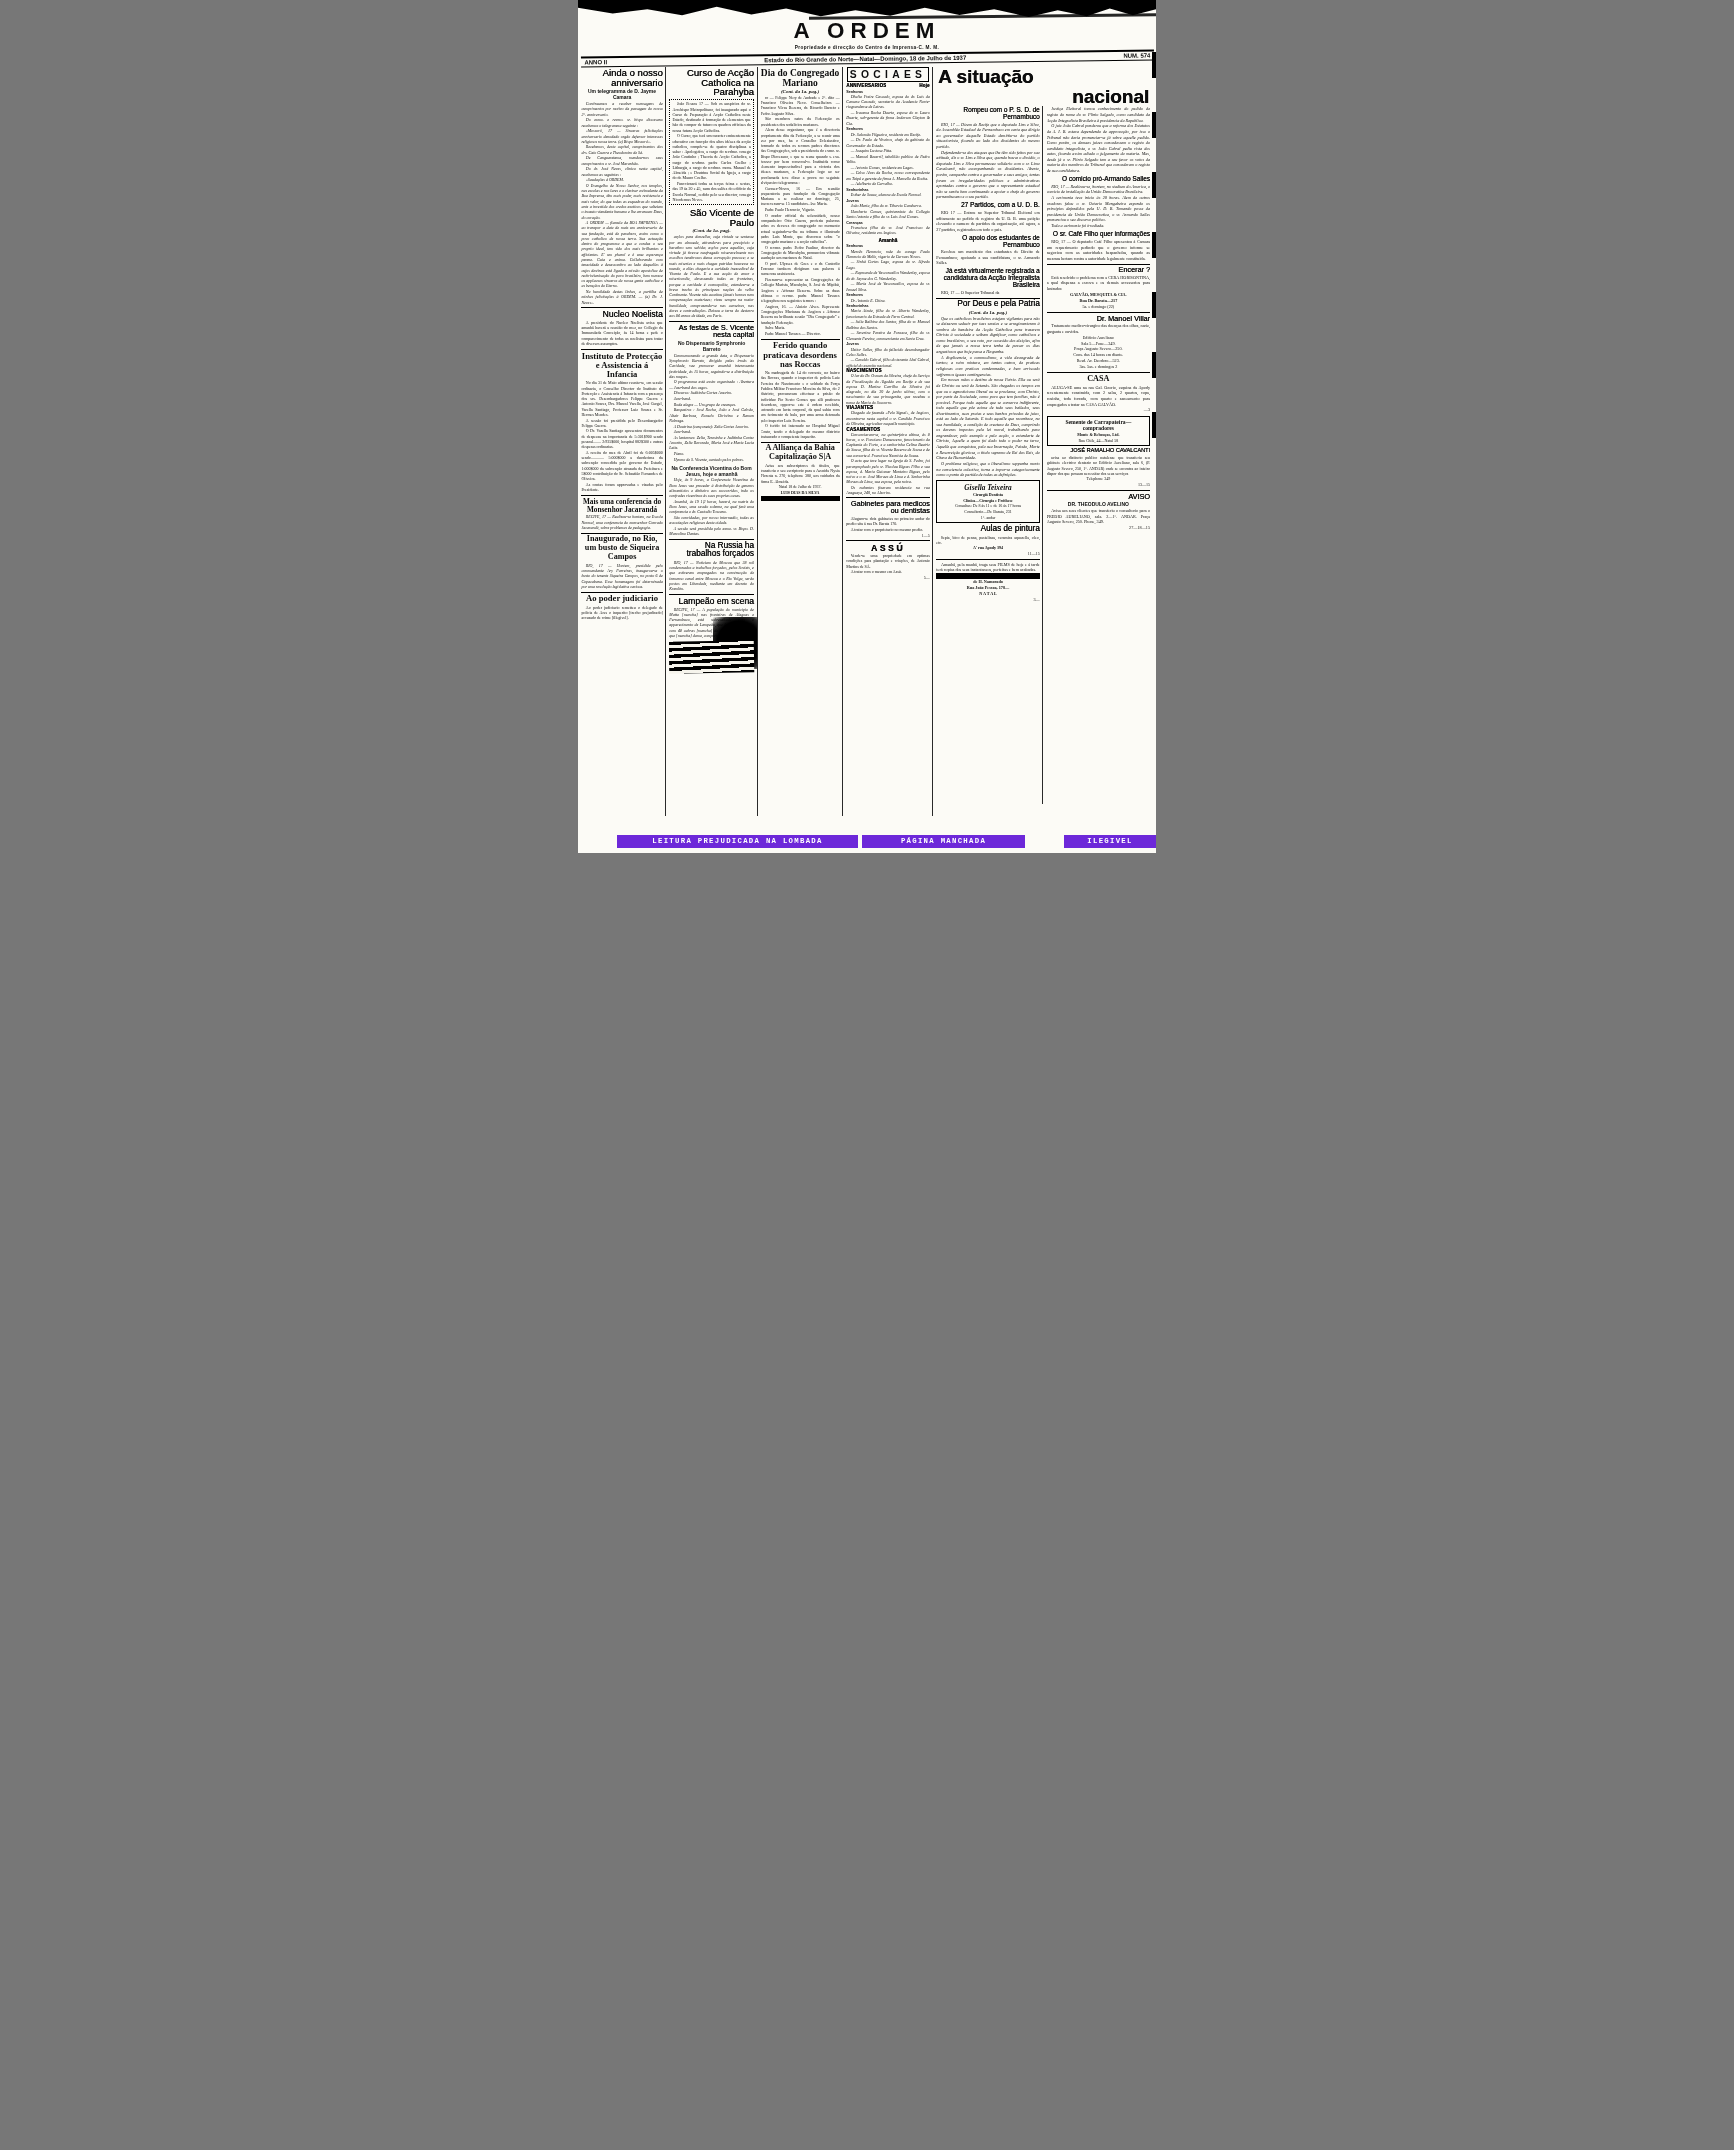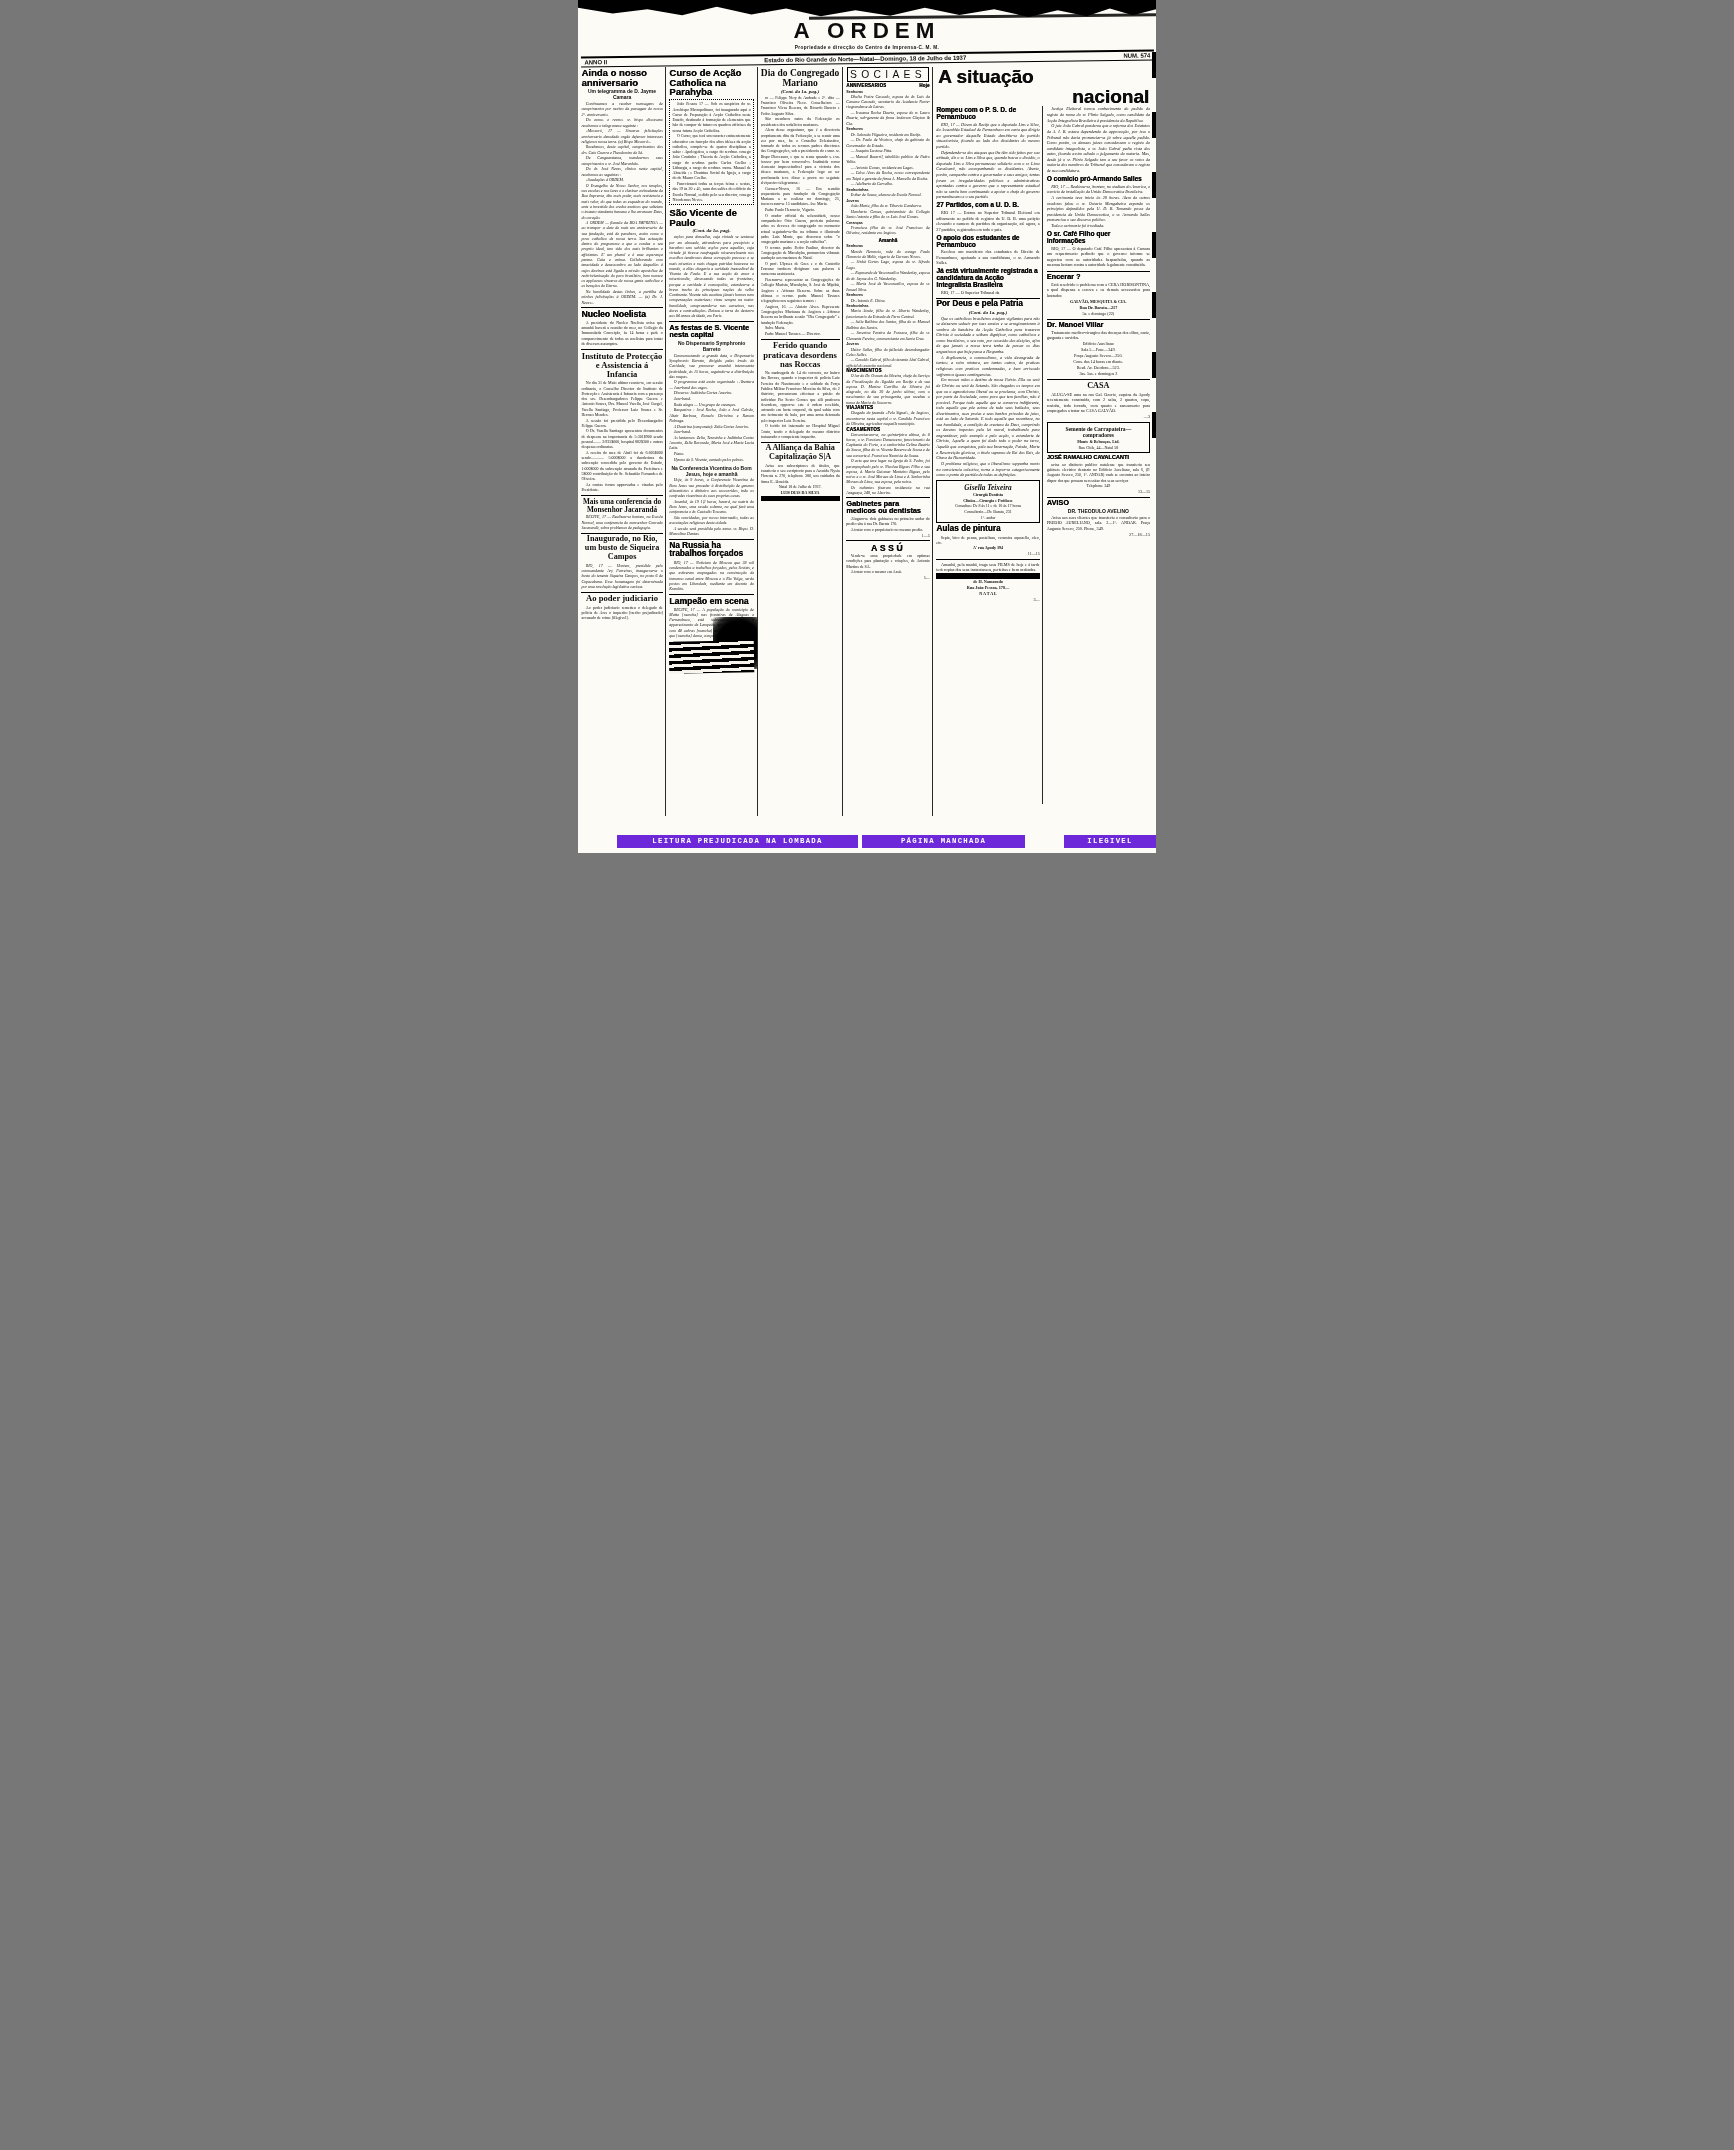--- a/index.html
+++ b/index.html
@@ -25,41 +25,41 @@
   .col{overflow:hidden;border-right:0.4px solid #2a2a2a;padding-right:2.6px;}
   .col:last-child{border-right:none;}
   .c1{width:15.0%;} .c2{width:15.6%;} .c3{width:14.6%;} .c4{width:15.4%;} .cR{width:39.4%;border-right:none;}
   .rcols{display:flex;gap:3.4px;height:calc(100% - 51px);}
   .c5,.c6{width:50%;overflow:hidden;} .c5{border-right:0.4px solid #2a2a2a;padding-right:2.6px;}
   
   .art{margin-bottom:2.6px;}
   .rule{border-top:1.3px double #000;margin:1.7px 0;}
   .rule-heavy{border-top:1.7px solid #000;margin:1.7px 0;}
   h2,h3,h4,h5{margin:0.9px 0;}
-  .head-sans{font-family:"Liberation Sans",sans-serif;font-weight:bold;text-align:left;line-height:1.04;text-shadow:0.3px 0 #000;}
+  .head-sans{font-family:"Liberation Sans",sans-serif;font-weight:normal;text-align:right;line-height:1.04;text-shadow:0.3px 0 #000;}
   .head-serif{font-family:"Liberation Serif",serif;font-weight:bold;text-align:center;line-height:1.08;}
   .sz22{font-size:9.5px;} .sz20{font-size:8.6px;} .sz19{font-size:8.2px;} .sz17{font-size:7.3px;} .sz15{font-size:6.5px;} .sz13{font-size:5.6px;}
   .subtitle{font-size:5px;font-weight:bold;text-align:center;font-family:"Liberation Sans",sans-serif;}
   .subtitle-it{font-size:5px;font-style:italic;font-weight:bold;text-align:center;}
   .body-par,[data-bind-list] p{font-size:4px;line-height:1.32;text-align:justify;text-indent:1.1em;margin:0 0 0.4px 0;}
   .it p{font-style:italic;font-size:4px;}
   .big p{font-size:4.2px;}
   .kicker,[data-bind-list] h5.sub-kicker{font-family:"Liberation Sans",sans-serif;font-size:3.7px;font-weight:bold;margin:1.3px 0 0.4px 0;text-indent:0;}
   .line-center{text-align:center !important;text-indent:0 !important;}
   .line-right{text-align:right !important;text-indent:0 !important;}
   .line-bold{text-align:center !important;text-indent:0 !important;font-weight:bold;font-style:normal !important;}
   .blot-line{background:#000;color:#000;text-align:center;margin:0.9px 3.4px;font-size:4.3px;line-height:1.2;}
   
   .wavybox{border:0.9px dotted #000;padding:1.7px 2.2px;margin:1.3px 0;}
   .adbox{border:0.9px solid #000;padding:1.7px 2.2px;margin:2.2px 0;}
   .adbox-double{border:1.7px double #000;padding:1.7px 2.2px;margin:2.2px 0;}
   .secbar{display:flex;justify-content:space-between;align-items:baseline;margin-top:1.7px;}
   .seclabel{font-family:"Liberation Sans",sans-serif;font-weight:bold;font-size:4.5px;letter-spacing:0.2px;text-shadow:0.2px 0 #000;}
   .sociaes-box{border:1.3px solid #000;padding:0.9px 1.7px;margin:0 0.9px 1.7px 0.9px;text-align:center;
-     font-family:"Liberation Sans",sans-serif;font-weight:normal;font-size:10.3px;letter-spacing:4.3px;}
+     font-family:"Liberation Sans",sans-serif;font-weight:bold;font-size:10.3px;letter-spacing:4.3px;}
   .natl-head{font-family:"Liberation Sans",sans-serif;font-weight:bold;font-size:19px;line-height:1.02;text-shadow:0.4px 0 #000;}
   .natl-line1{text-align:left;padding-left:1.7px;}
   .natl-line2{text-align:right;padding-right:0.9px;margin-top:0.9px;}
   .gisella-name{font-family:"Liberation Serif",serif;font-weight:bold;font-size:7.3px;text-align:center;font-style:italic;}
   .assu-head{font-family:"Liberation Sans",sans-serif;font-weight:bold;font-size:8.6px;text-align:center;letter-spacing:2.6px;text-shadow:0.3px 0 #000;}
   
   .stamp{position:absolute;bottom:5.2px;background:#6d28d9;color:#fff;font-family:"Liberation Mono",monospace;
      font-weight:bold;display:flex;align-items:center;justify-content:center;letter-spacing:1.3px;height:13px;font-size:7.3px;white-space:nowrap;overflow:hidden;}
   .stamp1{left:39px;width:241px;} .stamp2{left:284px;width:163px;} .stamp3{left:486px;width:92px;text-align:right;}
   .lamp-art{position:relative;}

